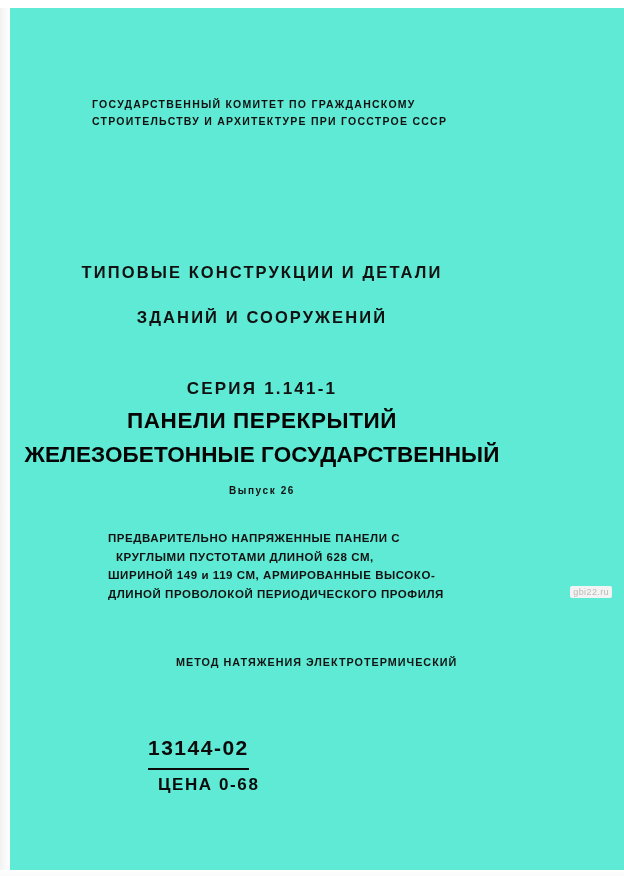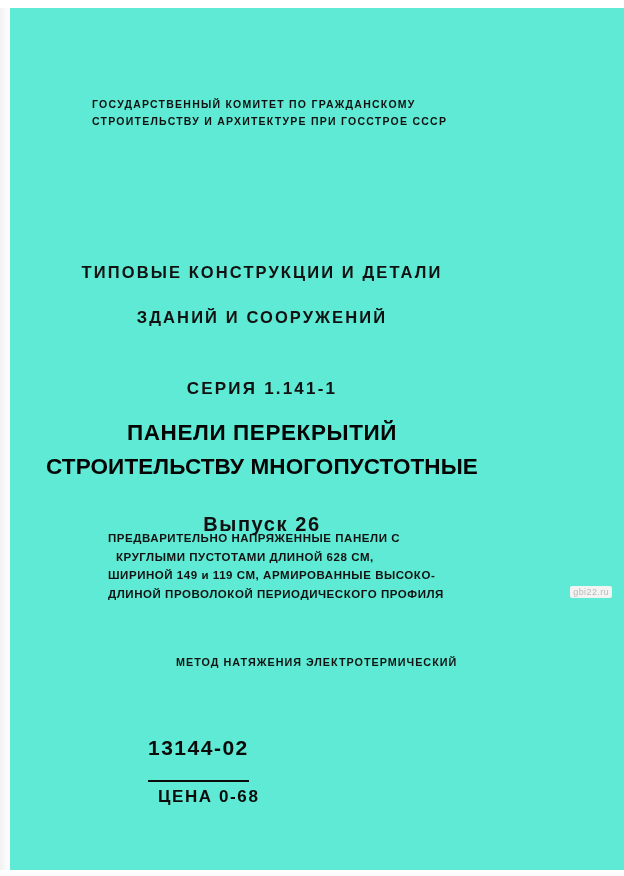--- a/index.html
+++ b/index.html
@@ -66,37 +66,37 @@
     font-size: 17px;
     font-weight: 700;
     letter-spacing: 2.2px;
     margin-top: 50px;
     color: #111;
   }
   .title-main {
     font-size: 22.5px;
     font-weight: 700;
     letter-spacing: 0.6px;
-    margin-top: 19px;
+    margin-top: 7px;
     line-height: 30px;
     color: #050505;
   }
   .title-main2 {
     font-size: 22.5px;
     font-weight: 700;
     letter-spacing: 0.1px;
     margin-top: 4px;
     line-height: 30px;
     color: #050505;
   }
   .issue {
-    font-size: 20px;
+    font-size: 10px;
     font-weight: 700;
     letter-spacing: 1.6px;
-    margin-top: 31px;
+    margin-top: 15px;
     color: #111;
   }
 
   
   .description {
     position: absolute;
     left: 108px;
     top: 521px;
     width: 432px;
   }
@@ -128,21 +128,21 @@
     left: 148px;
     top: 728px;
     width: 200px;
   }
   .code-number {
     font-size: 21px;
     font-weight: 700;
     letter-spacing: 1.5px;
     color: #0b0b0b;
     display: inline-block;
-    padding-bottom: 20px;
+    padding-bottom: 8px;
     border-bottom: 2px solid #0b0b0b;
   }
   .price {
     font-size: 17px;
     font-weight: 700;
     letter-spacing: 1.6px;
     margin-top: 5px;
     margin-left: 10px;
     color: #0b0b0b;
   }
@@ -196,21 +196,21 @@
   <div class="org-header">
     <div class="org-line">ГОСУДАРСТВЕННЫЙ КОМИТЕТ ПО ГРАЖДАНСКОМУ</div>
     <div class="org-line">СТРОИТЕЛЬСТВУ И АРХИТЕКТУРЕ ПРИ ГОССТРОЕ СССР</div>
   </div>
 
   <div class="series-block">
     <div class="typ-line1">ТИПОВЫЕ КОНСТРУКЦИИ И ДЕТАЛИ</div>
     <div class="typ-line2">ЗДАНИЙ И СООРУЖЕНИЙ</div>
     <div class="series-no">СЕРИЯ 1.141-1</div>
     <div class="title-main">ПАНЕЛИ ПЕРЕКРЫТИЙ</div>
-    <div class="title-main2">СТРОИТЕЛЬСТВУ МНОГОПУСТОТНЫЕ</div>
+    <div class="title-main2">ЖЕЛЕЗОБЕТОННЫЕ ГОСУДАРСТВЕННЫЙ</div>
     <div class="issue">Выпуск 26</div>
   </div>
 
   <div class="description">
     <div class="desc-line">ПРЕДВАРИТЕЛЬНО НАПРЯЖЕННЫЕ ПАНЕЛИ С</div>
     <div class="desc-line indent1">КРУГЛЫМИ ПУСТОТАМИ ДЛИНОЙ 628 СМ,</div>
     <div class="desc-line">ШИРИНОЙ 149 и 119 СМ, АРМИРОВАННЫЕ ВЫСОКО-</div>
     <div class="desc-line">ДЛИНОЙ ПРОВОЛОКОЙ ПЕРИОДИЧЕСКОГО ПРОФИЛЯ</div>
   </div>
 

